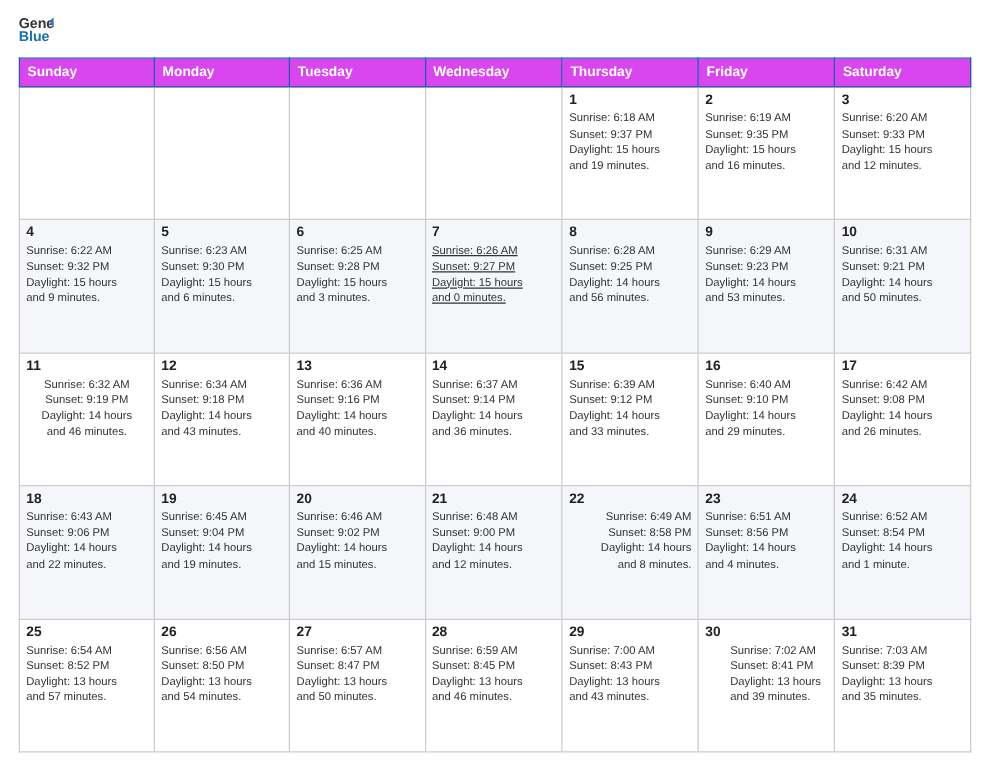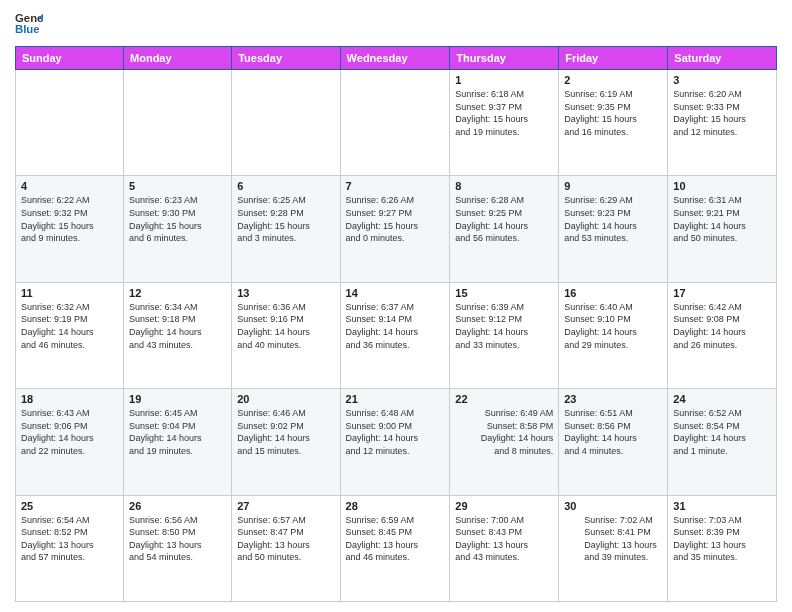--- a/index.html
+++ b/index.html
@@ -163,21 +163,21 @@
           </td>
           <td>
             <span class="day-number">6</span>
             <div class="day-info" style="white-space: pre-line;">Sunrise: 6:25 AM
 Sunset: 9:28 PM
 Daylight: 15 hours
 and 3 minutes.</div>
           </td>
           <td>
             <span class="day-number">7</span>
-            <div class="day-info" style="white-space: pre-line;">Sunrise: 6:26 AM
+            <div class="day-info" style="white-space: pre-line; text-decoration: underline;">Sunrise: 6:26 AM
 Sunset: 9:27 PM
 Daylight: 15 hours
 and 0 minutes.</div>
           </td>
           <td>
             <span class="day-number">8</span>
             <div class="day-info" style="white-space: pre-line;">Sunrise: 6:28 AM
 Sunset: 9:25 PM
 Daylight: 14 hours
 and 56 minutes.</div>
@@ -193,21 +193,21 @@
             <span class="day-number">10</span>
             <div class="day-info" style="white-space: pre-line;">Sunrise: 6:31 AM
 Sunset: 9:21 PM
 Daylight: 14 hours
 and 50 minutes.</div>
           </td>
         </tr>
         <tr>
           <td>
             <span class="day-number">11</span>
-            <div class="day-info" style="white-space: pre-line;">Sunrise: 6:32 AM
+            <div class="day-info" style="white-space: pre-line; text-align: center;">Sunrise: 6:32 AM
 Sunset: 9:19 PM
 Daylight: 14 hours
 and 46 minutes.</div>
           </td>
           <td>
             <span class="day-number">12</span>
             <div class="day-info" style="white-space: pre-line;">Sunrise: 6:34 AM
 Sunset: 9:18 PM
 Daylight: 14 hours
 and 43 minutes.</div>

